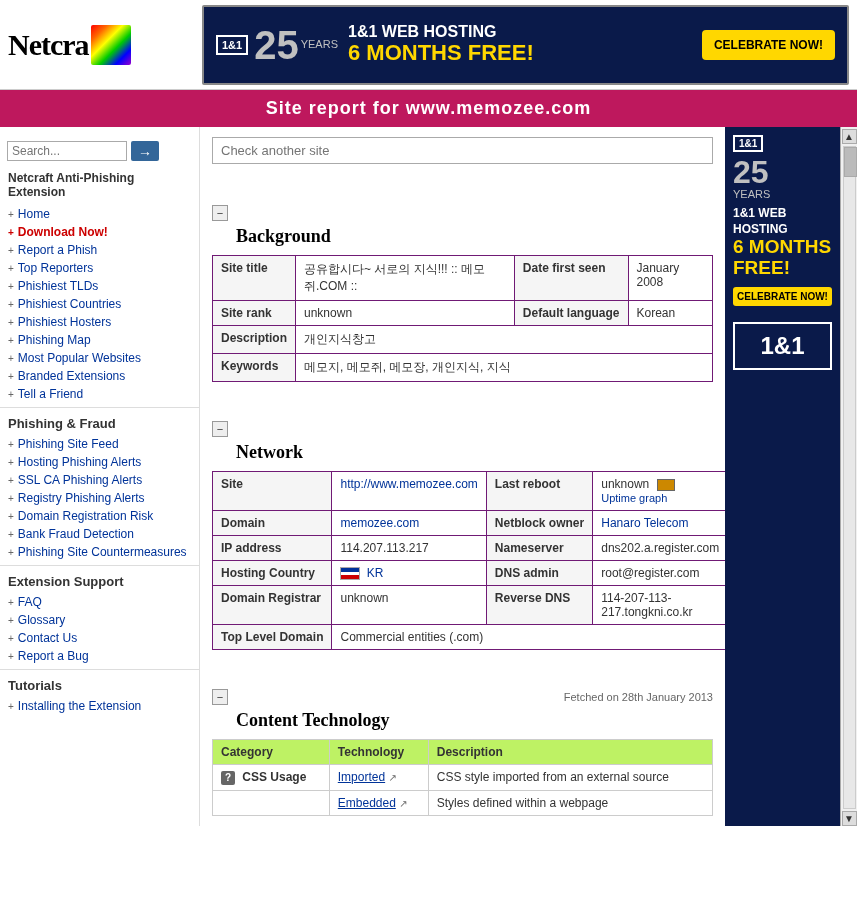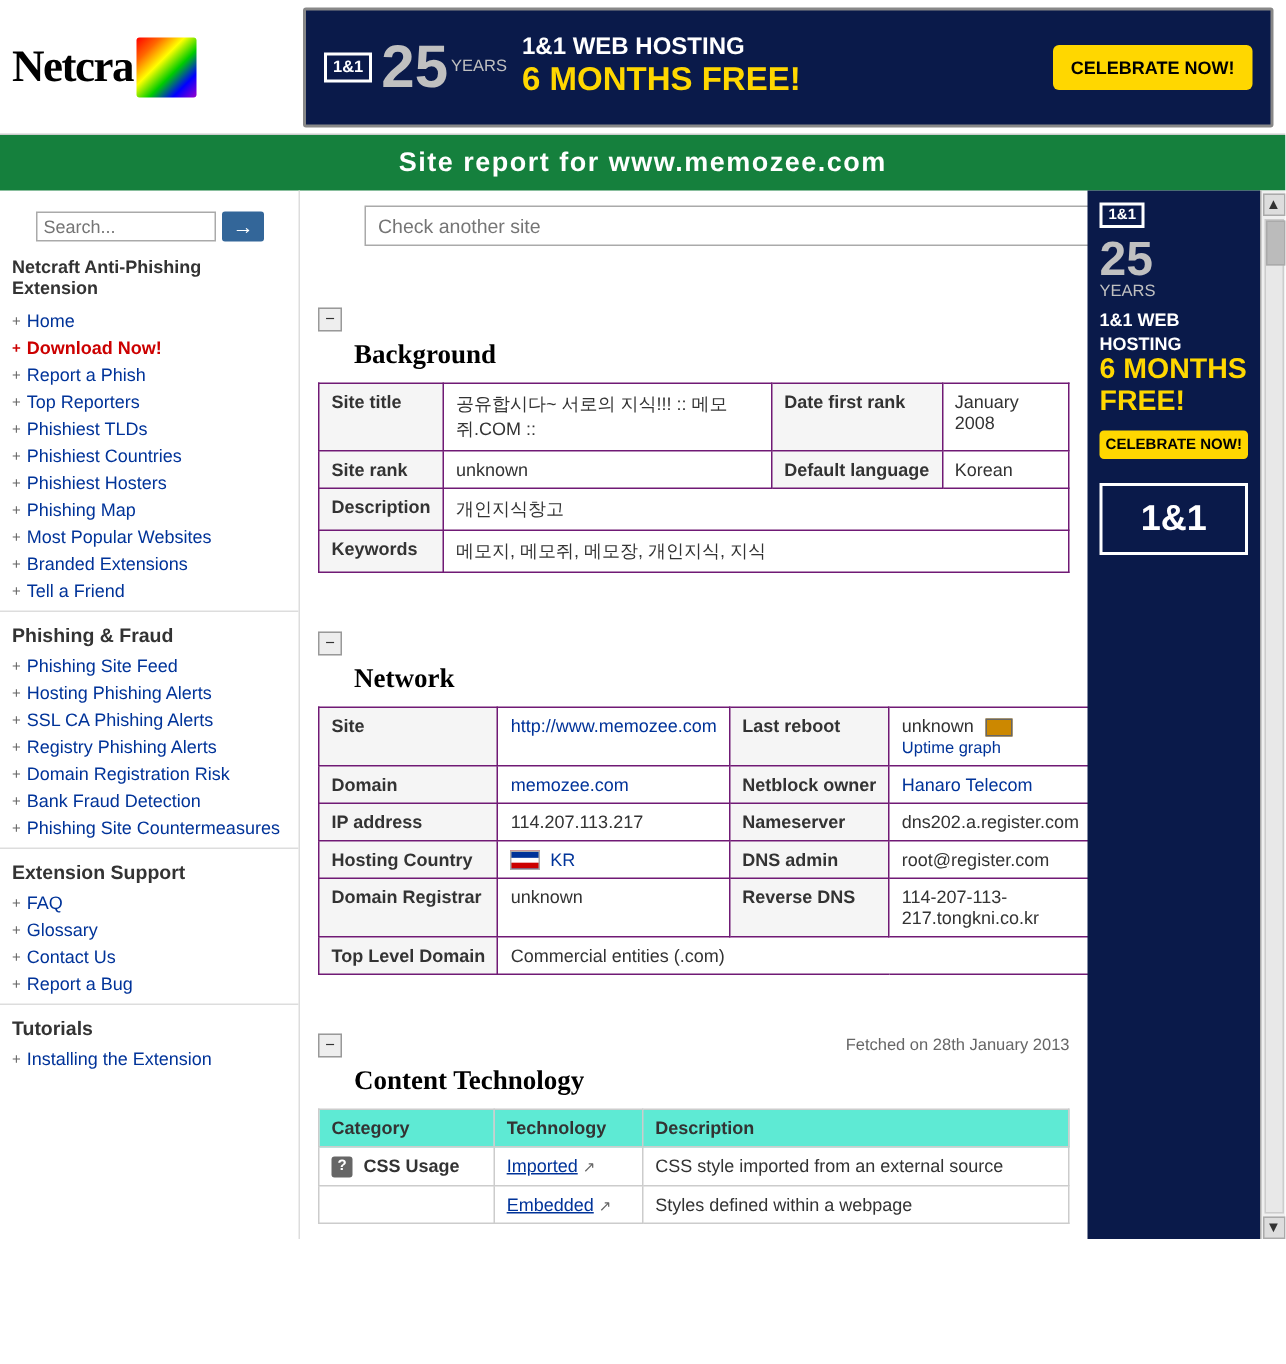--- a/index.html
+++ b/index.html
@@ -4,25 +4,25 @@
   <style>
     * { box-sizing: border-box; margin: 0; padding: 0; }
     body { font-family: Arial, sans-serif; font-size: 12px; color: #333; background: #fff; width: 857px; overflow-x: hidden; }
 
     
     #header { background: #fff; border-bottom: 1px solid #ccc; display: flex; align-items: center; padding: 4px 8px; height: 90px; }
     #logo-area { display: flex; align-items: center; width: 190px; }
     #ad-banner { flex: 1; background: #1a1a2e; height: 80px; display: flex; align-items: center; padding: 8px 12px; border: 2px solid #aaa; border-radius: 2px; }
 
     
-    #site-report-bar { background: #15803d; color: #fff; text-align: center; padding: 8px; font-size: 18px; font-weight: bold; letter-spacing: 1px; }
+    #site-report-bar { background: #be185d; color: #fff; text-align: center; padding: 8px; font-size: 18px; font-weight: bold; letter-spacing: 1px; }
 
     
     #sidebar { width: 200px; min-width: 200px; padding: 8px 0; border-right: 1px solid #ddd; }
-    #search-bar { padding: 6px 24px; display: flex; align-items: center; gap: 4px; }
+    #search-bar { padding: 6px 7px; display: flex; align-items: center; gap: 4px; }
     #search-bar input { width: 120px; border: 1px solid #aaa; padding: 2px 4px; font-size: 12px; }
     #search-bar button { background: #336699; color: #fff; border: none; padding: 2px 6px; cursor: pointer; font-size: 13px; border-radius: 2px; }
     .sidebar-item { display: flex; align-items: flex-start; padding: 2px 8px; color: #003399; cursor: pointer; font-size: 12px; }
     .sidebar-item .bullet { color: #666; margin-right: 4px; font-size: 10px; margin-top: 2px; }
     .sidebar-item.download { color: #cc0000; font-weight: bold; }
     .sidebar-item.download .bullet { color: #cc0000; }
     .sidebar-group-title { font-size: 13px; font-weight: bold; color: #333; padding: 8px 8px 4px 8px; border-top: 1px solid #ddd; margin-top: 4px; }
 
     
     #content { flex: 1; padding: 10px 12px; }
@@ -33,21 +33,21 @@
 
     table.info-table { width: 100%; border-collapse: collapse; font-size: 12px; margin-bottom: 12px; }
     table.info-table td { padding: 5px 8px; border: 1px solid #701a75; vertical-align: top; }
     table.info-table td.label { font-weight: bold; color: #333; background: #f5f5f5; white-space: nowrap; }
     table.info-table td.value { color: #333; }
     table.info-table td.value a { color: #003399; text-decoration: none; }
 
     .fetched-text { font-size: 11px; color: #666; text-align: right; flex: 1; }
 
     table.content-table { width: 100%; border-collapse: collapse; font-size: 12px; }
-    table.content-table th { padding: 5px 8px; border: 1px solid #ccc; background: #5eead4; text-align: left; font-weight: bold; }
+    table.content-table th { padding: 5px 8px; border: 1px solid #ccc; background: #bef264; text-align: left; font-weight: bold; }
     table.content-table td { padding: 5px 8px; border: 1px solid #ccc; vertical-align: top; }
     table.content-table td a { color: #003399; }
     .question-icon { display: inline-block; width: 14px; height: 14px; background: #666; color: #fff; border-radius: 2px; text-align: center; line-height: 14px; font-size: 10px; font-weight: bold; margin-right: 4px; vertical-align: middle; }
 
     
     #right-ad { width: 120px; min-width: 120px; background: #1a1a2e; }
 
     
     #scrollbar { width: 17px; background: #f0f0f0; border-left: 1px solid #aaa; display: flex; flex-direction: column; align-items: center; padding-top: 2px; }
   </style>
@@ -119,34 +119,34 @@
       <div class="sidebar-item"><span class="bullet">+</span>Contact Us</div>
       <div class="sidebar-item"><span class="bullet">+</span>Report a Bug</div>
 
       <div class="sidebar-group-title">Tutorials</div>
       <div class="sidebar-item"><span class="bullet">+</span>Installing the Extension</div>
     </div>
 
     <div id="content" style="flex:1;padding:10px 12px;min-width:0;">
 
       
-      <input type="text" style="width: 100%; padding: 5px 8px; font-size: 13px; border: 1px solid rgb(170, 170, 170); margin-bottom: 10px; color: rgb(153, 153, 153); margin-left: 31px;" placeholder="Check another site">
+      <input type="text" style="width: 100%; padding: 5px 8px; font-size: 13px; border: 1px solid rgb(170, 170, 170); margin-bottom: 10px; color: rgb(153, 153, 153);" placeholder="Check another site">
 
       
       <div class="section-header">
         <div class="collapse-btn">−</div>
         <span class="section-title">Background</span>
       </div>
 
       <table class="info-table">
         <tbody>
             <tr>
           <td class="label">Site title</td>
           <td class="value" colspan="1">공유합시다~ 서로의 지식!!! :: 메모쥐.COM ::</td>
-          <td class="label">Date first rank</td>
+          <td class="label">Date first seen</td>
           <td class="value">January 2008</td>
         </tr>
         <tr>
           <td class="label">Site rank</td>
           <td class="value">unknown</td>
           <td class="label">Default language</td>
           <td class="value">Korean</td>
         </tr>
         <tr>
           <td class="label">Description</td>

